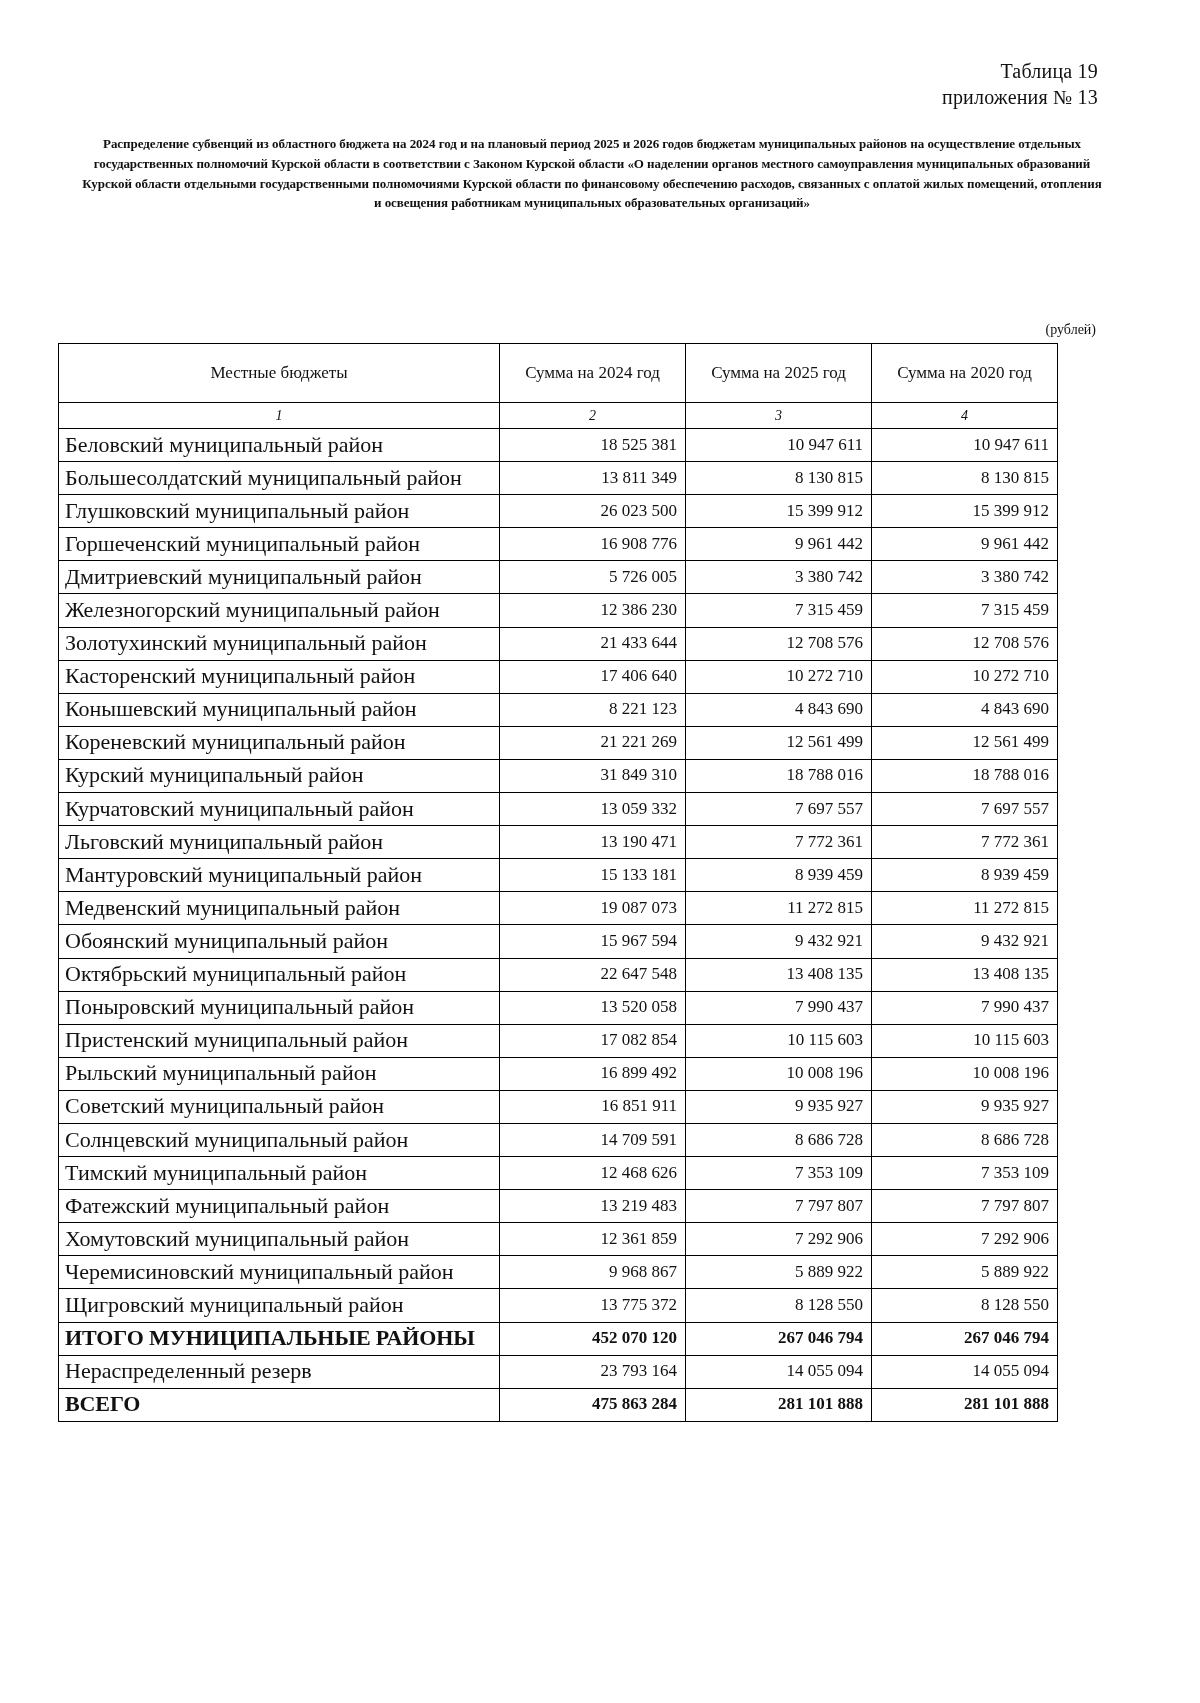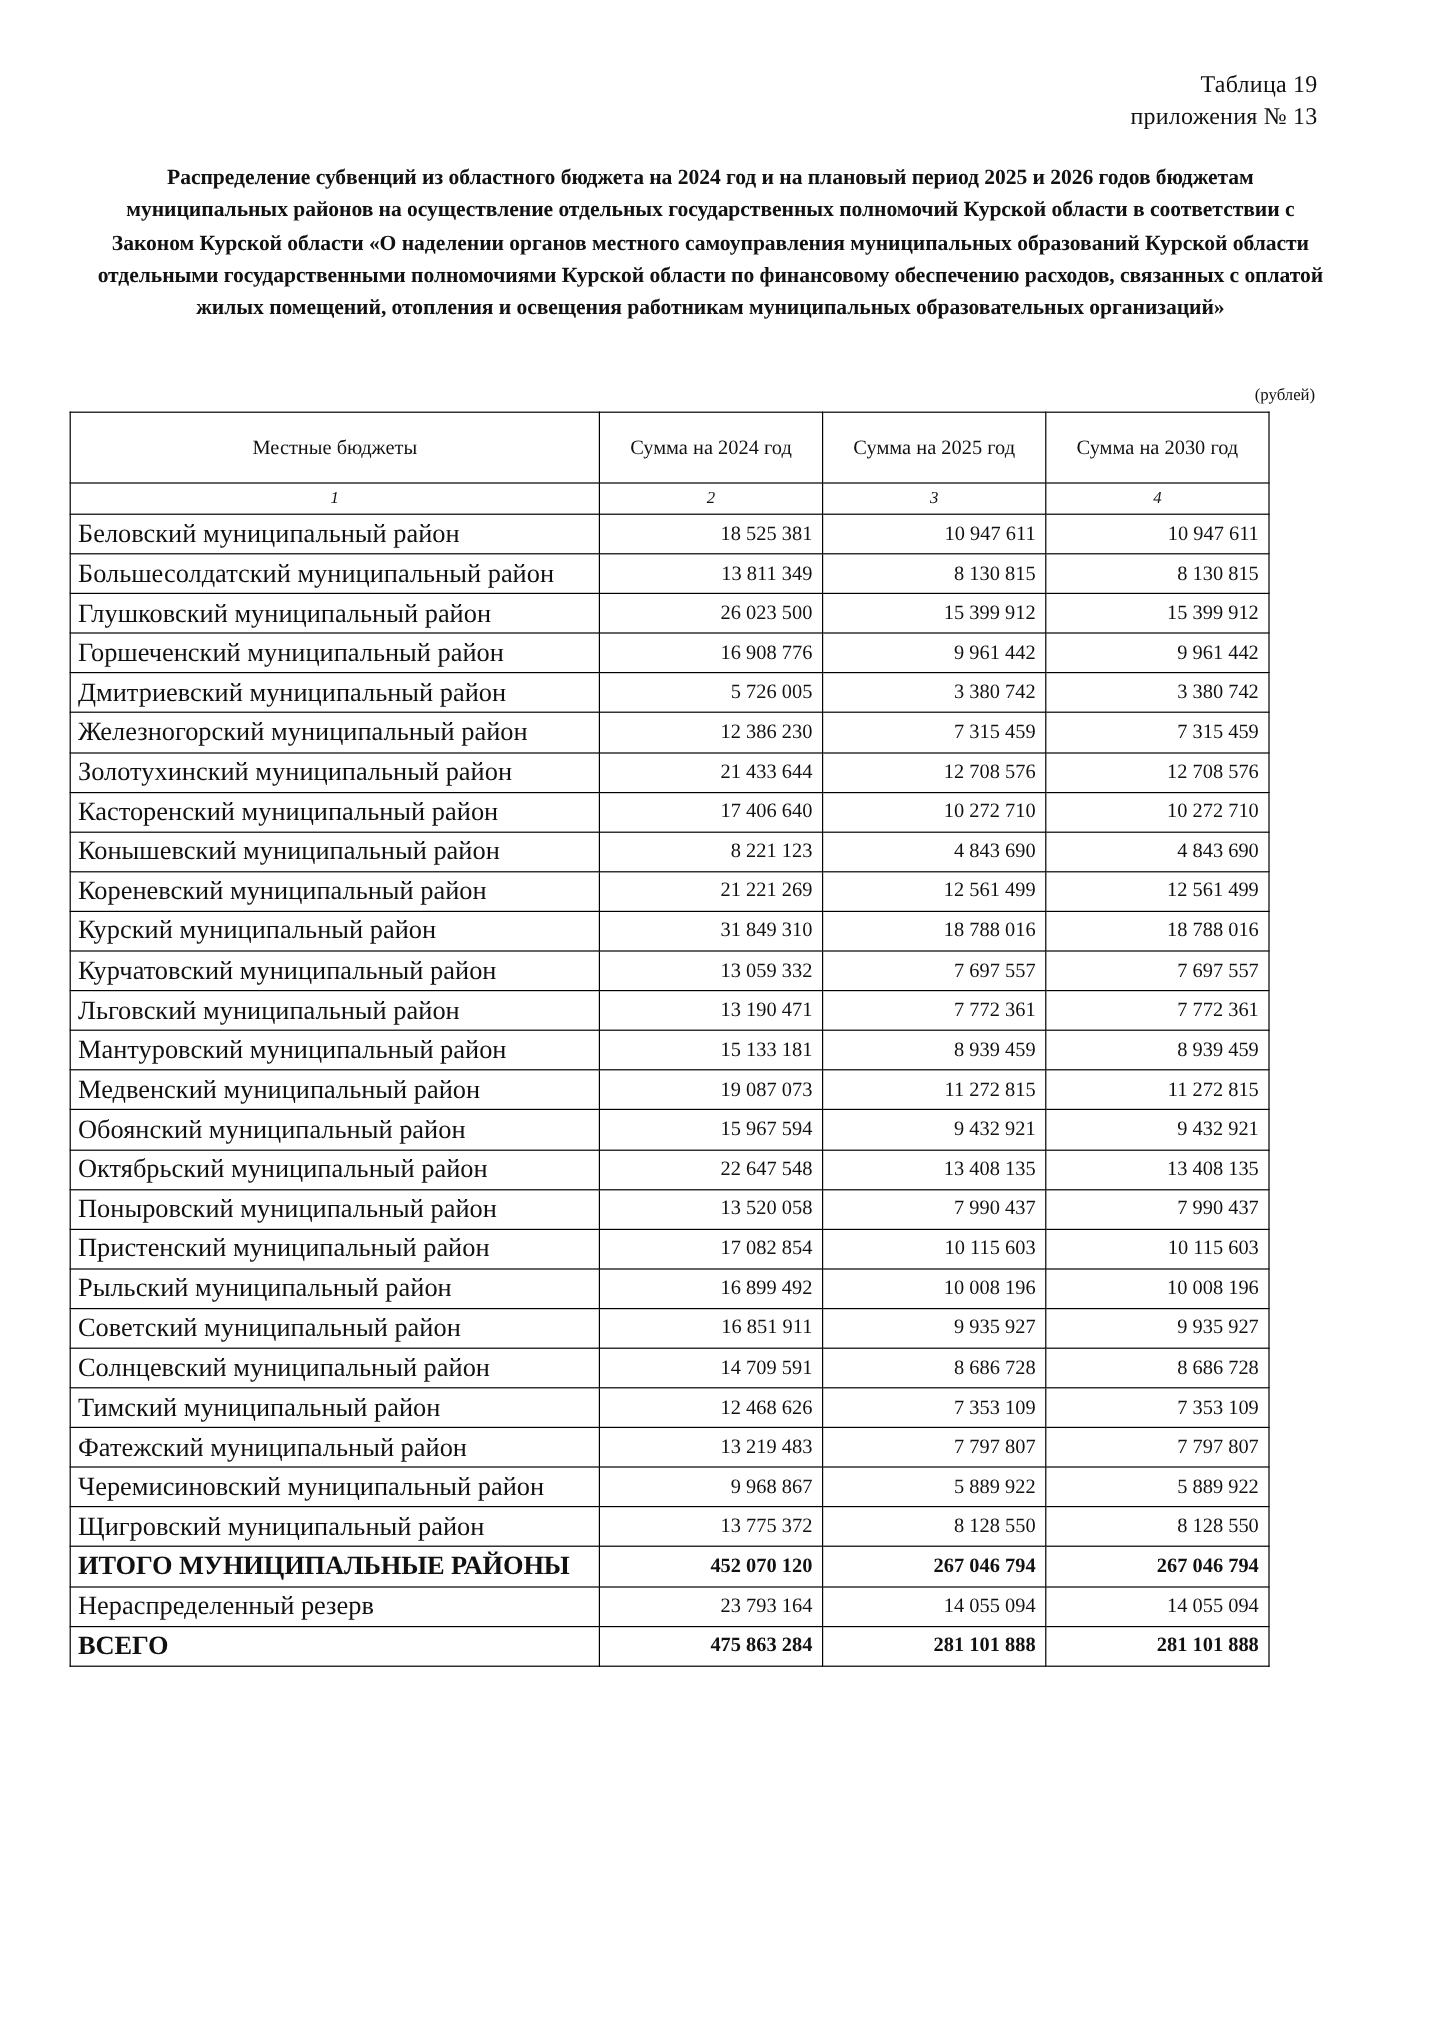--- a/index.html
+++ b/index.html
@@ -36,21 +36,21 @@
   .doc-caption div { white-space: nowrap; }
 
   
   .doc-title {
     position: absolute;
     top: 134px;
     left: 78px;
     width: 1028px;
     text-align: center;
     font-weight: bold;
-    font-size: 18px;
+    font-size: 13px;
     line-height: 1.52;
     letter-spacing: -0.05px;
   }
 
   
   .units-note {
     position: absolute;
     top: 322px;
     right: 104px;
     font-size: 14px;
@@ -133,21 +133,21 @@
         <col class="c-name">
           <col class="c-y1">
           <col class="c-y2">
           <col class="c-y3">
       </colgroup>
       <thead>
         <tr>
           <th class="head-cell">Местные бюджеты</th>
           <th class="head-cell">Сумма на 2024 год</th>
           <th class="head-cell">Сумма на 2025 год</th>
-          <th class="head-cell">Сумма на 2030 год</th>
+          <th class="head-cell">Сумма на 2020 год</th>
         </tr>
         <tr class="numbering">
           <td>1</td>
           <td>2</td>
           <td>3</td>
           <td>4</td>
         </tr>
       </thead>
       <tbody id="table-body">
           <tr>
@@ -288,20 +288,26 @@
             <td class="num">7 353 109</td>
             <td class="num">7 353 109</td>
           </tr>
           <tr>
             <td class="name">Фатежский муниципальный район</td>
             <td class="num">13 219 483</td>
             <td class="num">7 797 807</td>
             <td class="num">7 797 807</td>
           </tr>
           <tr>
+            <td class="name">Хомутовский муниципальный район</td>
+            <td class="num">12 361 859</td>
+            <td class="num">7 292 906</td>
+            <td class="num">7 292 906</td>
+          </tr>
+          <tr>
             <td class="name">Черемисиновский муниципальный район</td>
             <td class="num">9 968 867</td>
             <td class="num">5 889 922</td>
             <td class="num">5 889 922</td>
           </tr>
           <tr>
             <td class="name">Щигровский муниципальный район</td>
             <td class="num">13 775 372</td>
             <td class="num">8 128 550</td>
             <td class="num">8 128 550</td>

